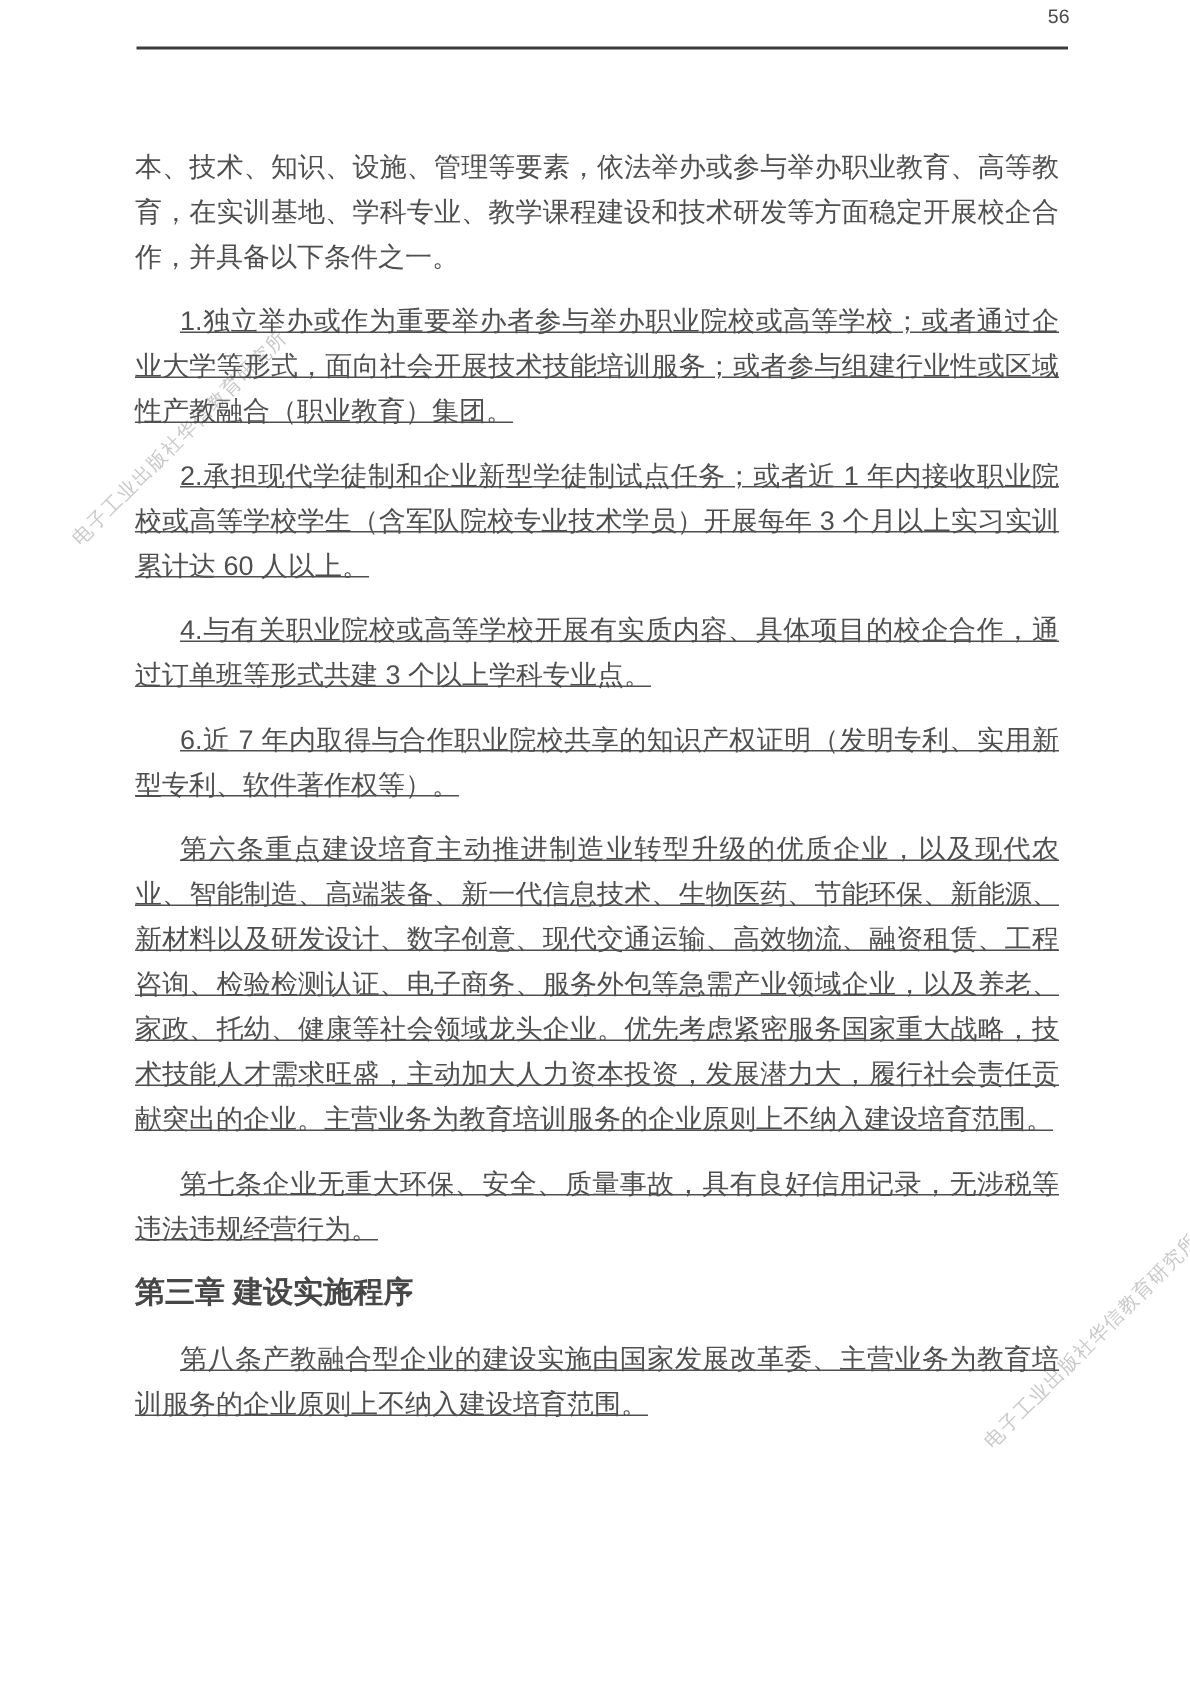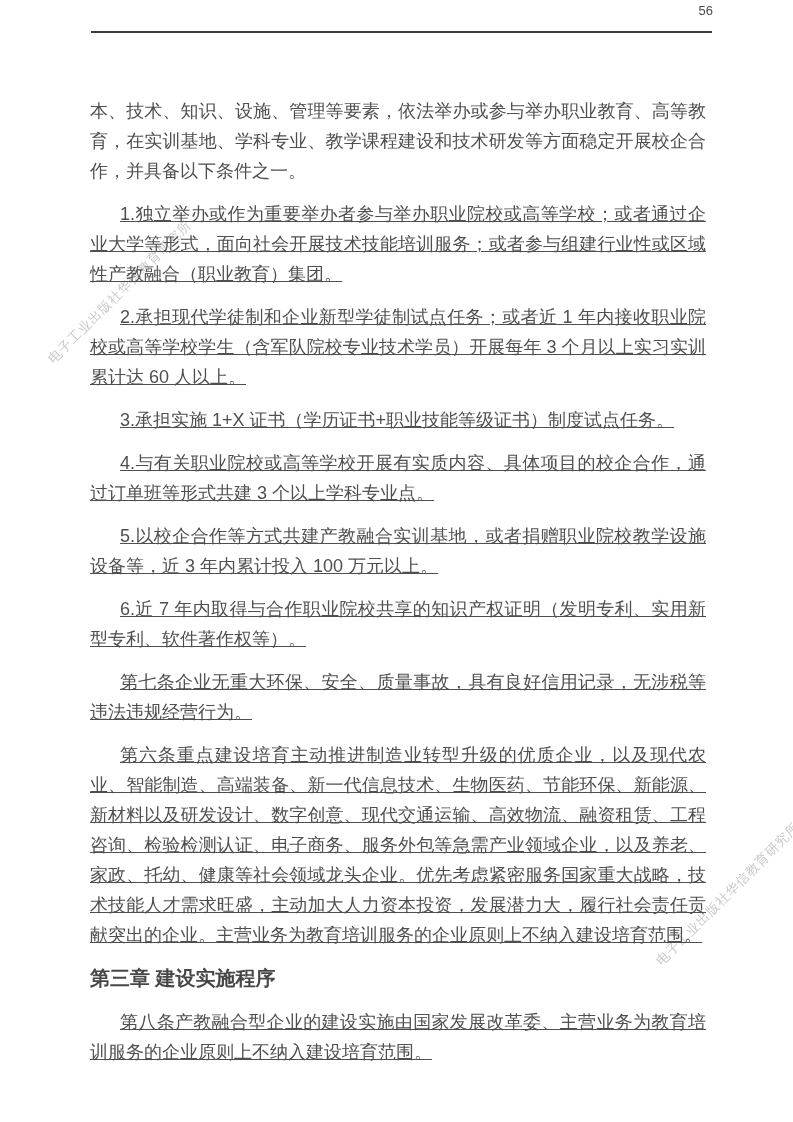--- a/index.html
+++ b/index.html
@@ -83,26 +83,24 @@
 
   <div class="watermark wm-top-left">电子工业出版社华信教育研究所</div>
 
   <div class="watermark wm-bottom-right">电子工业出版社华信教育研究所</div>
 
   <div class="doc-body">
     <div>
         <p class="para">本、技术、知识、设施、管理等要素，依法举办或参与举办职业教育、高等教育，在实训基地、学科专业、教学课程建设和技术研发等方面稳定开展校企合作，并具备以下条件之一。</p>
         <p class="para indent">1.独立举办或作为重要举办者参与举办职业院校或高等学校；或者通过企业大学等形式，面向社会开展技术技能培训服务；或者参与组建行业性或区域性产教融合（职业教育）集团。</p>
         <p class="para indent">2.承担现代学徒制和企业新型学徒制试点任务；或者近 1 年内接收职业院校或高等学校学生（含军队院校专业技术学员）开展每年 3 个月以上实习实训累计达 60 人以上。</p>
-        <p class="para indent">3.承担实施 1+X 证书（学历证书+职业技能等级证书）制度试点任务。</p>
         <p class="para indent">4.与有关职业院校或高等学校开展有实质内容、具体项目的校企合作，通过订单班等形式共建 3 个以上学科专业点。</p>
-        <p class="para indent">5.以校企合作等方式共建产教融合实训基地，或者捐赠职业院校教学设施设备等，近 3 年内累计投入 100 万元以上。</p>
         <p class="para indent">6.近 7 年内取得与合作职业院校共享的知识产权证明（发明专利、实用新型专利、软件著作权等）。</p>
+        <p class="para indent">第六条重点建设培育主动推进制造业转型升级的优质企业，以及现代农业、智能制造、高端装备、新一代信息技术、生物医药、节能环保、新能源、新材料以及研发设计、数字创意、现代交通运输、高效物流、融资租赁、工程咨询、检验检测认证、电子商务、服务外包等急需产业领域企业，以及养老、家政、托幼、健康等社会领域龙头企业。优先考虑紧密服务国家重大战略，技术技能人才需求旺盛，主动加大人力资本投资，发展潜力大，履行社会责任贡献突出的企业。主营业务为教育培训服务的企业原则上不纳入建设培育范围。</p>
         <p class="para indent">第七条企业无重大环保、安全、质量事故，具有良好信用记录，无涉税等违法违规经营行为。</p>
-        <p class="para indent">第六条重点建设培育主动推进制造业转型升级的优质企业，以及现代农业、智能制造、高端装备、新一代信息技术、生物医药、节能环保、新能源、新材料以及研发设计、数字创意、现代交通运输、高效物流、融资租赁、工程咨询、检验检测认证、电子商务、服务外包等急需产业领域企业，以及养老、家政、托幼、健康等社会领域龙头企业。优先考虑紧密服务国家重大战略，技术技能人才需求旺盛，主动加大人力资本投资，发展潜力大，履行社会责任贡献突出的企业。主营业务为教育培训服务的企业原则上不纳入建设培育范围。</p>
       </div>
 
     <h2 class="chapter-heading">第三章 建设实施程序</h2>
 
     <div>
         <p class="para indent">第八条产教融合型企业的建设实施由国家发展改革委、主营业务为教育培训服务的企业原则上不纳入建设培育范围。</p>
       </div>
   </div>
 
 </div>

